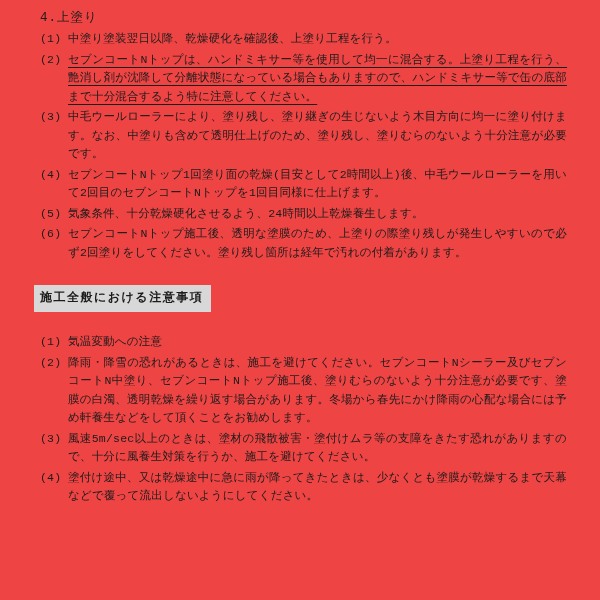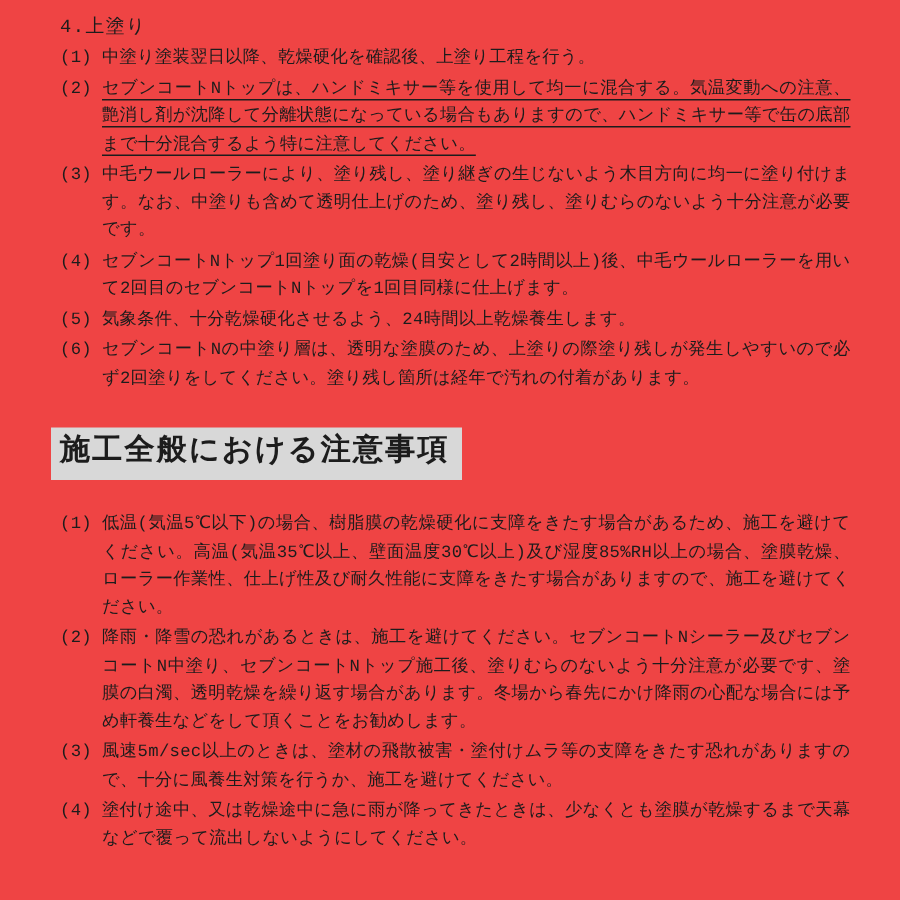--- a/index.html
+++ b/index.html
@@ -27,21 +27,21 @@
   .txt{flex:1;text-align:justify;}
   .underline .txt{
     text-decoration:underline;
     text-decoration-thickness:1px;
     text-underline-offset:3.5px;
   }
   .item-title{display:block;}
   .main-heading{
     display:inline-block;
     background:var(--highlight,#d8d8d8);
-    font-size:20px;font-weight:bold;
+    font-size:12px;font-weight:bold;
     letter-spacing:1.5px;
     line-height:1;
     padding:7px 8px 8px 6px;
     margin:21px 0 0 -6px;
   }
   .sec1-block{margin-top:21px;}
 </style>
 </head>
 <body>
 
@@ -52,54 +52,54 @@
     <div>
       <h2 class="sec-title">4.上塗り</h2>
 
       <div class="item">
         <span class="num">(1)</span>
         <span class="txt">中塗り塗装翌日以降、乾燥硬化を確認後、上塗り工程を行う。</span>
       </div>
 
       <div class="item underline">
         <span class="num">(2)</span>
-        <span class="txt">セブンコートNトップは、ハンドミキサー等を使用して均一に混合する。気温変動への注意、艶消し剤が沈降して分離状態になっている場合もありますので、ハンドミキサー等で缶の底部まで十分混合するよう特に注意してください。</span>
+        <span class="txt">セブンコートNトップは、ハンドミキサー等を使用して均一に混合する。上塗り工程を行う、艶消し剤が沈降して分離状態になっている場合もありますので、ハンドミキサー等で缶の底部まで十分混合するよう特に注意してください。</span>
       </div>
 
       <div class="item">
         <span class="num">(3)</span>
         <span class="txt">中毛ウールローラーにより、塗り残し、塗り継ぎの生じないよう木目方向に均一に塗り付けます。なお、中塗りも含めて透明仕上げのため、塗り残し、塗りむらのないよう十分注意が必要です。</span>
       </div>
 
       <div class="item">
         <span class="num">(4)</span>
         <span class="txt">セブンコートNトップ1回塗り面の乾燥(目安として2時間以上)後、中毛ウールローラーを用いて2回目のセブンコートNトップを1回目同様に仕上げます。</span>
       </div>
 
       <div class="item">
         <span class="num">(5)</span>
         <span class="txt">気象条件、十分乾燥硬化させるよう、24時間以上乾燥養生します。</span>
       </div>
 
       <div class="item">
         <span class="num">(6)</span>
-        <span class="txt">セブンコートNの中塗り層は、透明な塗膜のため、上塗りの際塗り残しが発生しやすいので必ず2回塗りをしてください。塗り残し箇所は経年で汚れの付着があります。</span>
+        <span class="txt">セブンコートNトップ施工後、透明な塗膜のため、上塗りの際塗り残しが発生しやすいので必ず2回塗りをしてください。塗り残し箇所は経年で汚れの付着があります。</span>
       </div>
     </div>
 
     
     <h1 class="main-heading">施工全般における注意事項</h1>
 
     
     <div class="sec1-block">
 
       <div class="item">
         <span class="num">(1)</span>
         <span class="txt">
-          <span>低温(気温5℃以下)の場合、樹脂膜の乾燥硬化に支障をきたす場合があるため、施工を避けてください。高温(気温35℃以上、壁面温度30℃以上)及び湿度85%RH以上の場合、塗膜乾燥、ローラー作業性、仕上げ性及び耐久性能に支障をきたす場合がありますので、施工を避けてください。</span>
+          <span class="item-title">気温変動への注意</span>
         </span>
       </div>
 
       <div class="item">
         <span class="num">(2)</span>
         <span class="txt">降雨・降雪の恐れがあるときは、施工を避けてください。セブンコートNシーラー及びセブンコートN中塗り、セブンコートNトップ施工後、塗りむらのないよう十分注意が必要です、塗膜の白濁、透明乾燥を繰り返す場合があります。冬場から春先にかけ降雨の心配な場合には予め軒養生などをして頂くことをお勧めします。</span>
       </div>
 
       <div class="item">
         <span class="num">(3)</span>

